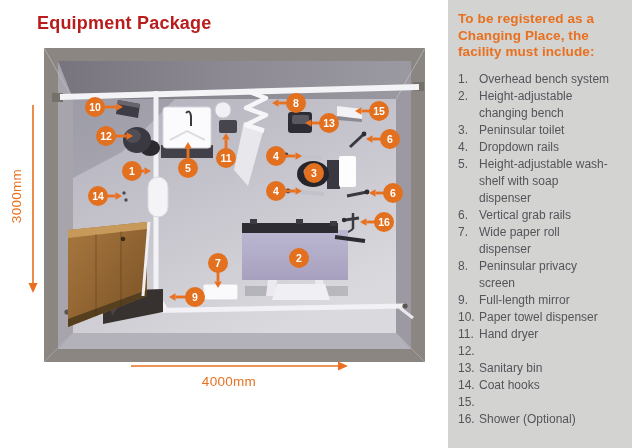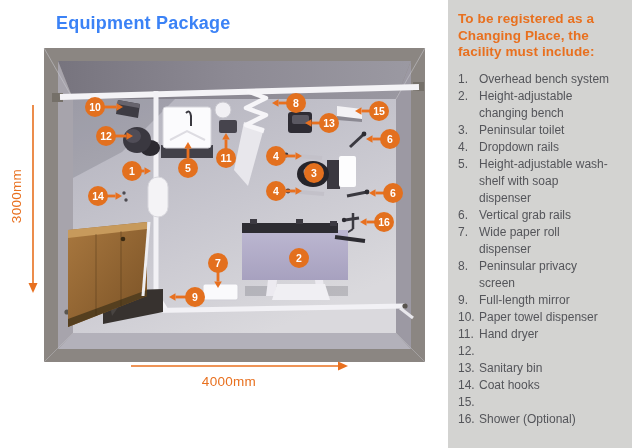--- a/index.html
+++ b/index.html
@@ -3,22 +3,22 @@
 <meta charset="utf-8">
 <style>
   html,body{margin:0;padding:0;background:#ffffff;}
   #stage{
     position:relative;width:632px;height:448px;overflow:hidden;
     background:#ffffff;font-family:"Liberation Sans",sans-serif;
   }
   
   #diagram-pane{position:absolute;left:0;top:0;width:448px;height:448px;background:#fff;}
   #diagram-title{
-    position:absolute;left:56px;top:13px;font-size:18px;font-weight:bold;
-    color:#3b82f6;letter-spacing:.2px;white-space:nowrap;
+    position:absolute;left:37px;top:13px;font-size:18px;font-weight:bold;
+    color:#b91c1c;letter-spacing:.2px;white-space:nowrap;
   }
   #room-svg{position:absolute;left:0;top:0;}
   .marker-num{
     font-family:"Liberation Sans",sans-serif;font-size:10.5px;font-weight:bold;
     fill:#ffffff;text-anchor:middle;
   }
   .dim-label{
     font-family:"Liberation Sans",sans-serif;font-size:13.5px;fill:#e8701f;
     text-anchor:middle;letter-spacing:.3px;
   }

